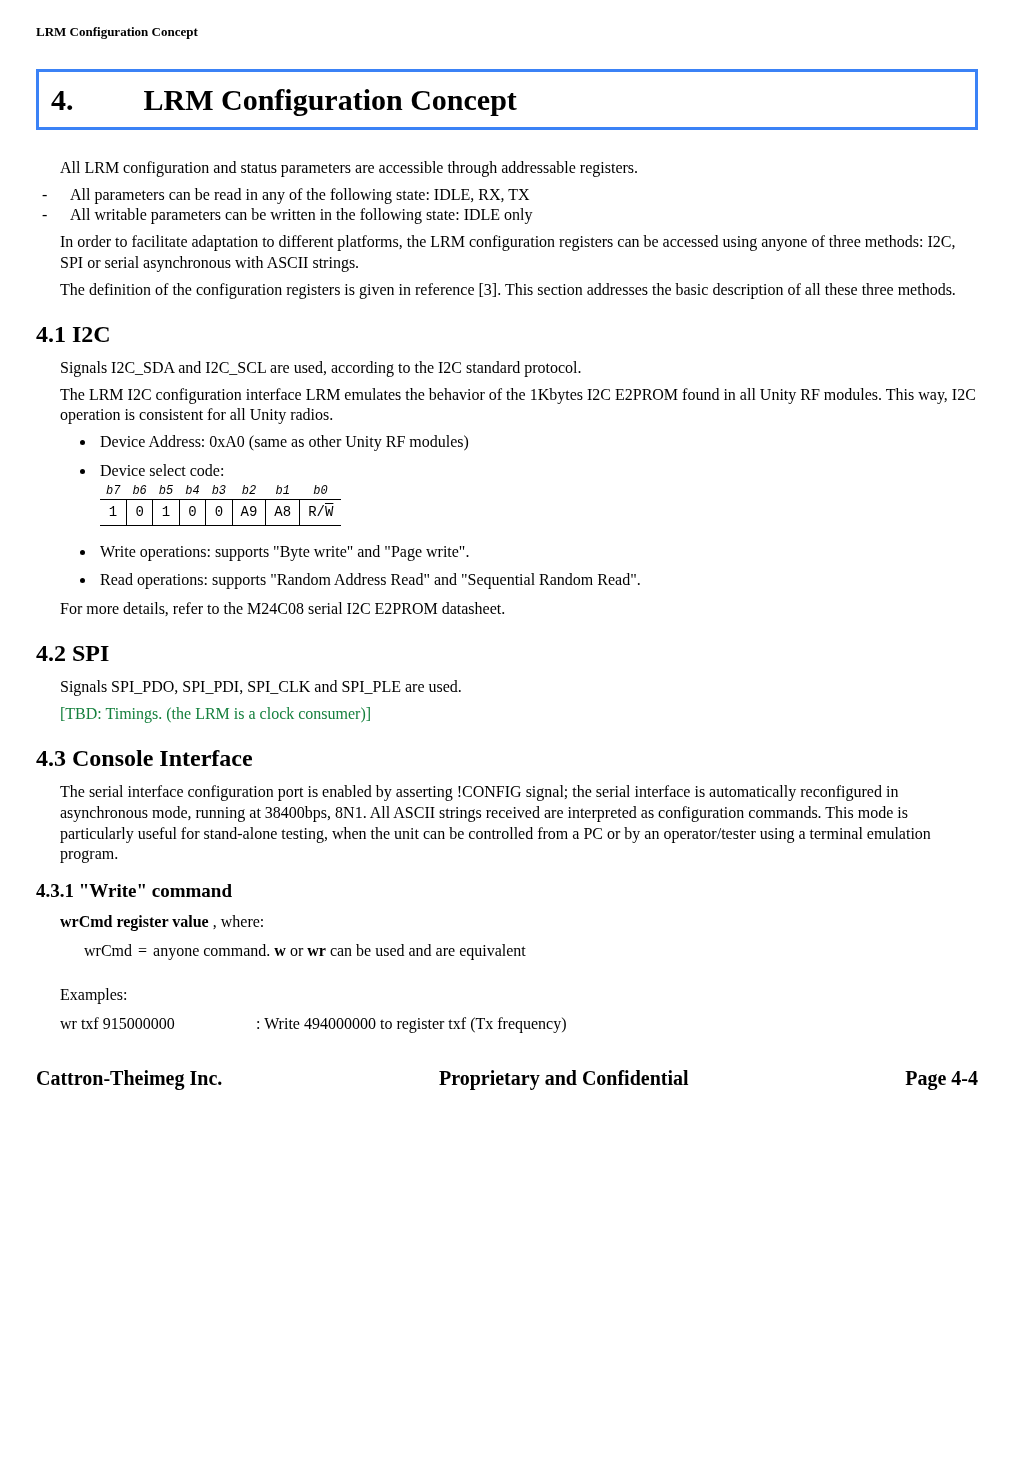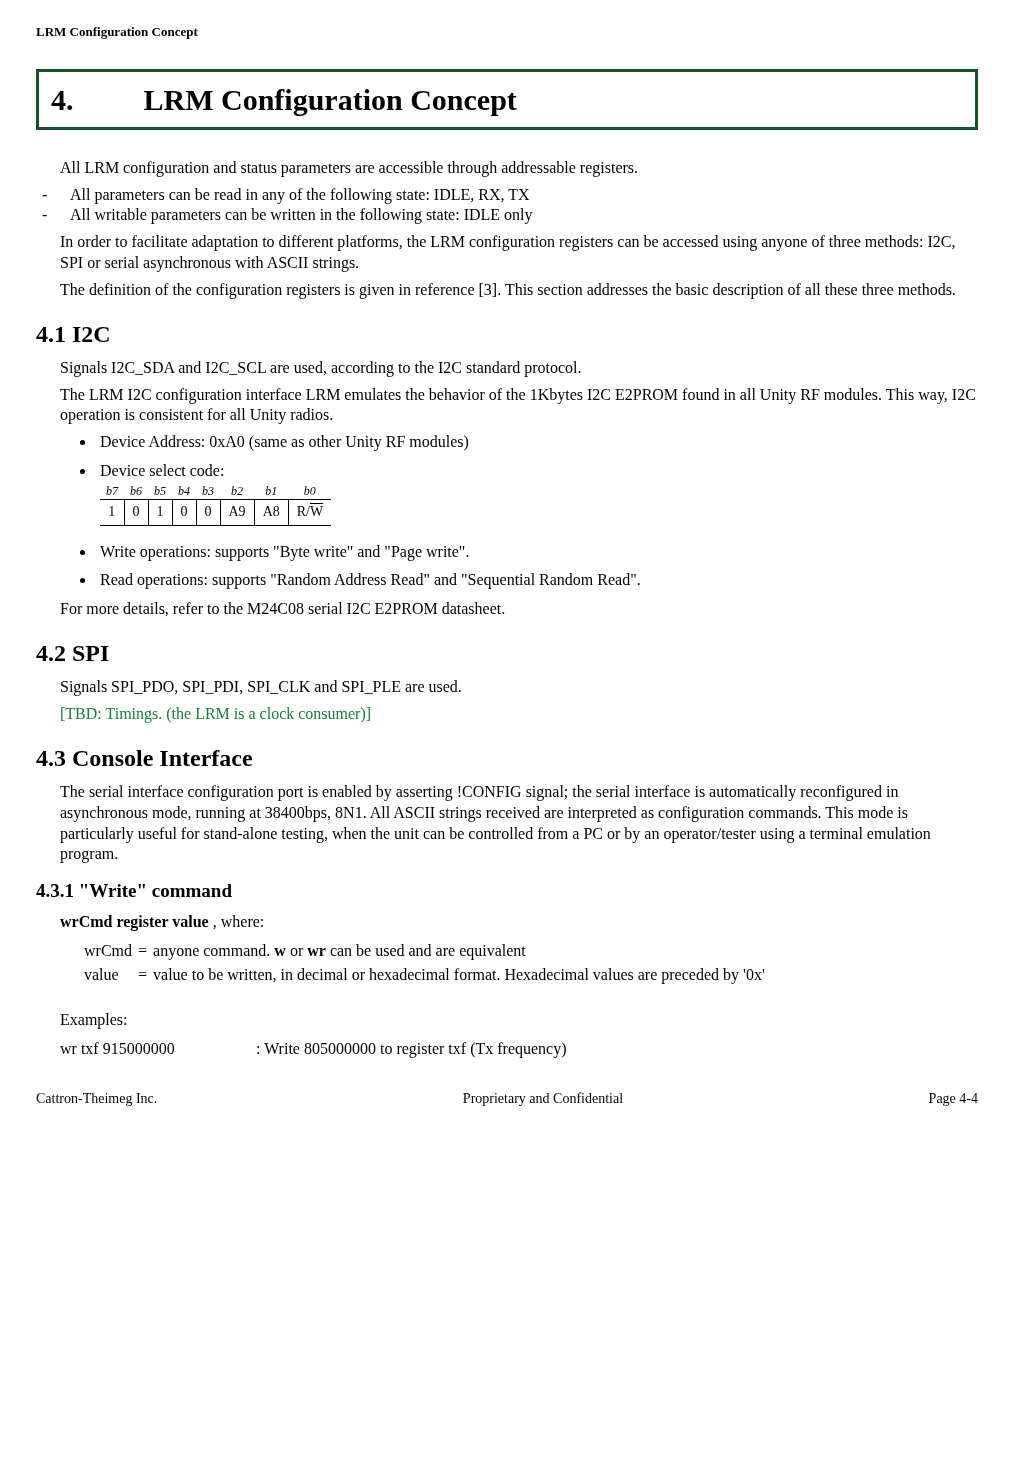--- a/index.html
+++ b/index.html
@@ -13,21 +13,21 @@
     box-sizing: border-box;
     line-height: 1.3;
   }
   .header-row {
     display: flex;
     justify-content: space-between;
     font-weight: bold;
     font-size: 13px;
   }
   .section-title-box {
-    border: 3px solid #14532d;
+    border: 3px solid #3b82f6;
     padding: 8px 12px;
     margin-top: 28px;
     margin-bottom: 28px;
     font-size: 30px;
     font-weight: bold;
   }
   .section-num { display: inline-block; width: 85px; }
   h2.subsection {
     font-size: 24px;
     font-weight: bold;
@@ -40,21 +40,21 @@
   }
   .indent1 { margin-left: 24px; }
   ul.dashlist { list-style: none; padding-left: 0; margin: 4px 0; }
   ul.dashlist li::before { content: "-"; display: inline-block; width: 28px; margin-left: 6px; }
   ul.bulletlist { list-style: disc; padding-left: 36px; margin: 6px 0; }
   ul.bulletlist li { margin: 4px 0 8px 0; padding-left: 4px; }
   p { margin: 6px 0; }
   .tbd { color: #15803d; }
   table.bitfield {
     border-collapse: collapse;
-    font-family: Liberation Serif, serif;
+    font-family: Liberation Mono, monospace;
     font-size: 14px;
     margin-top: 2px;
     margin-bottom: 16px;
   }
   table.bitfield th {
     font-style: italic;
     font-weight: normal;
     font-size: 12px;
     text-align: center;
     border: none;
@@ -69,22 +69,22 @@
     white-space: nowrap;
   }
   table.bitfield td:first-child { border-left: none; }
   table.bitfield td:last-child { border-right: none; }
   .overline { text-decoration: overline; }
   .wrcmdtable { margin-left: 24px; border-collapse: collapse; }
   .wrcmdtable td { padding: 2px 6px 2px 0; vertical-align: top; margin-top: 32px; }
   .footer-row {
     display: flex;
     justify-content: space-between;
-    font-weight: normal;
-    font-size: 14px;
+    font-weight: bold;
+    font-size: 20px;
     margin-top: 28px;
   }
 </style>
 </head>
 <body>
 
 <div class="header-row">
   <div>LRM Configuration Concept</div>
 </div>
 
@@ -156,33 +156,28 @@
   <p>
     <b>wrCmd register value</b><span> ,  where:</span>
   </p>
   <table class="wrcmdtable">
     <tbody>
         <tr>
       <td>wrCmd</td>
       <td>=</td>
       <td><span>anyone command.  </span><b>w</b><span> or </span><b>wr</b><span> can be used and are equivalent</span></td>
     </tr>
-    <tr>
-      <td>value</td>
-      <td>=</td>
-      <td>value to be written, in decimal or hexadecimal format.  Hexadecimal values are preceded by '0x'</td>
-    </tr>
   </tbody>
     </table>
   <p style="margin-top:22px">Examples:</p>
   <table class="wrcmdtable" style="margin-left:0">
     <tbody>
         <tr>
       <td style="min-width:190px">wr txf 915000000</td>
-      <td>: Write 805000000 to register txf (Tx frequency)</td>
+      <td>: Write 494000000 to register txf (Tx frequency)</td>
     </tr>
   </tbody>
     </table>
 </div>
 
 <div class="footer-row">
   <div>Cattron-Theimeg Inc.</div>
   <div>Proprietary and Confidential</div>
   <div>Page  4-4</div>
 </div>

